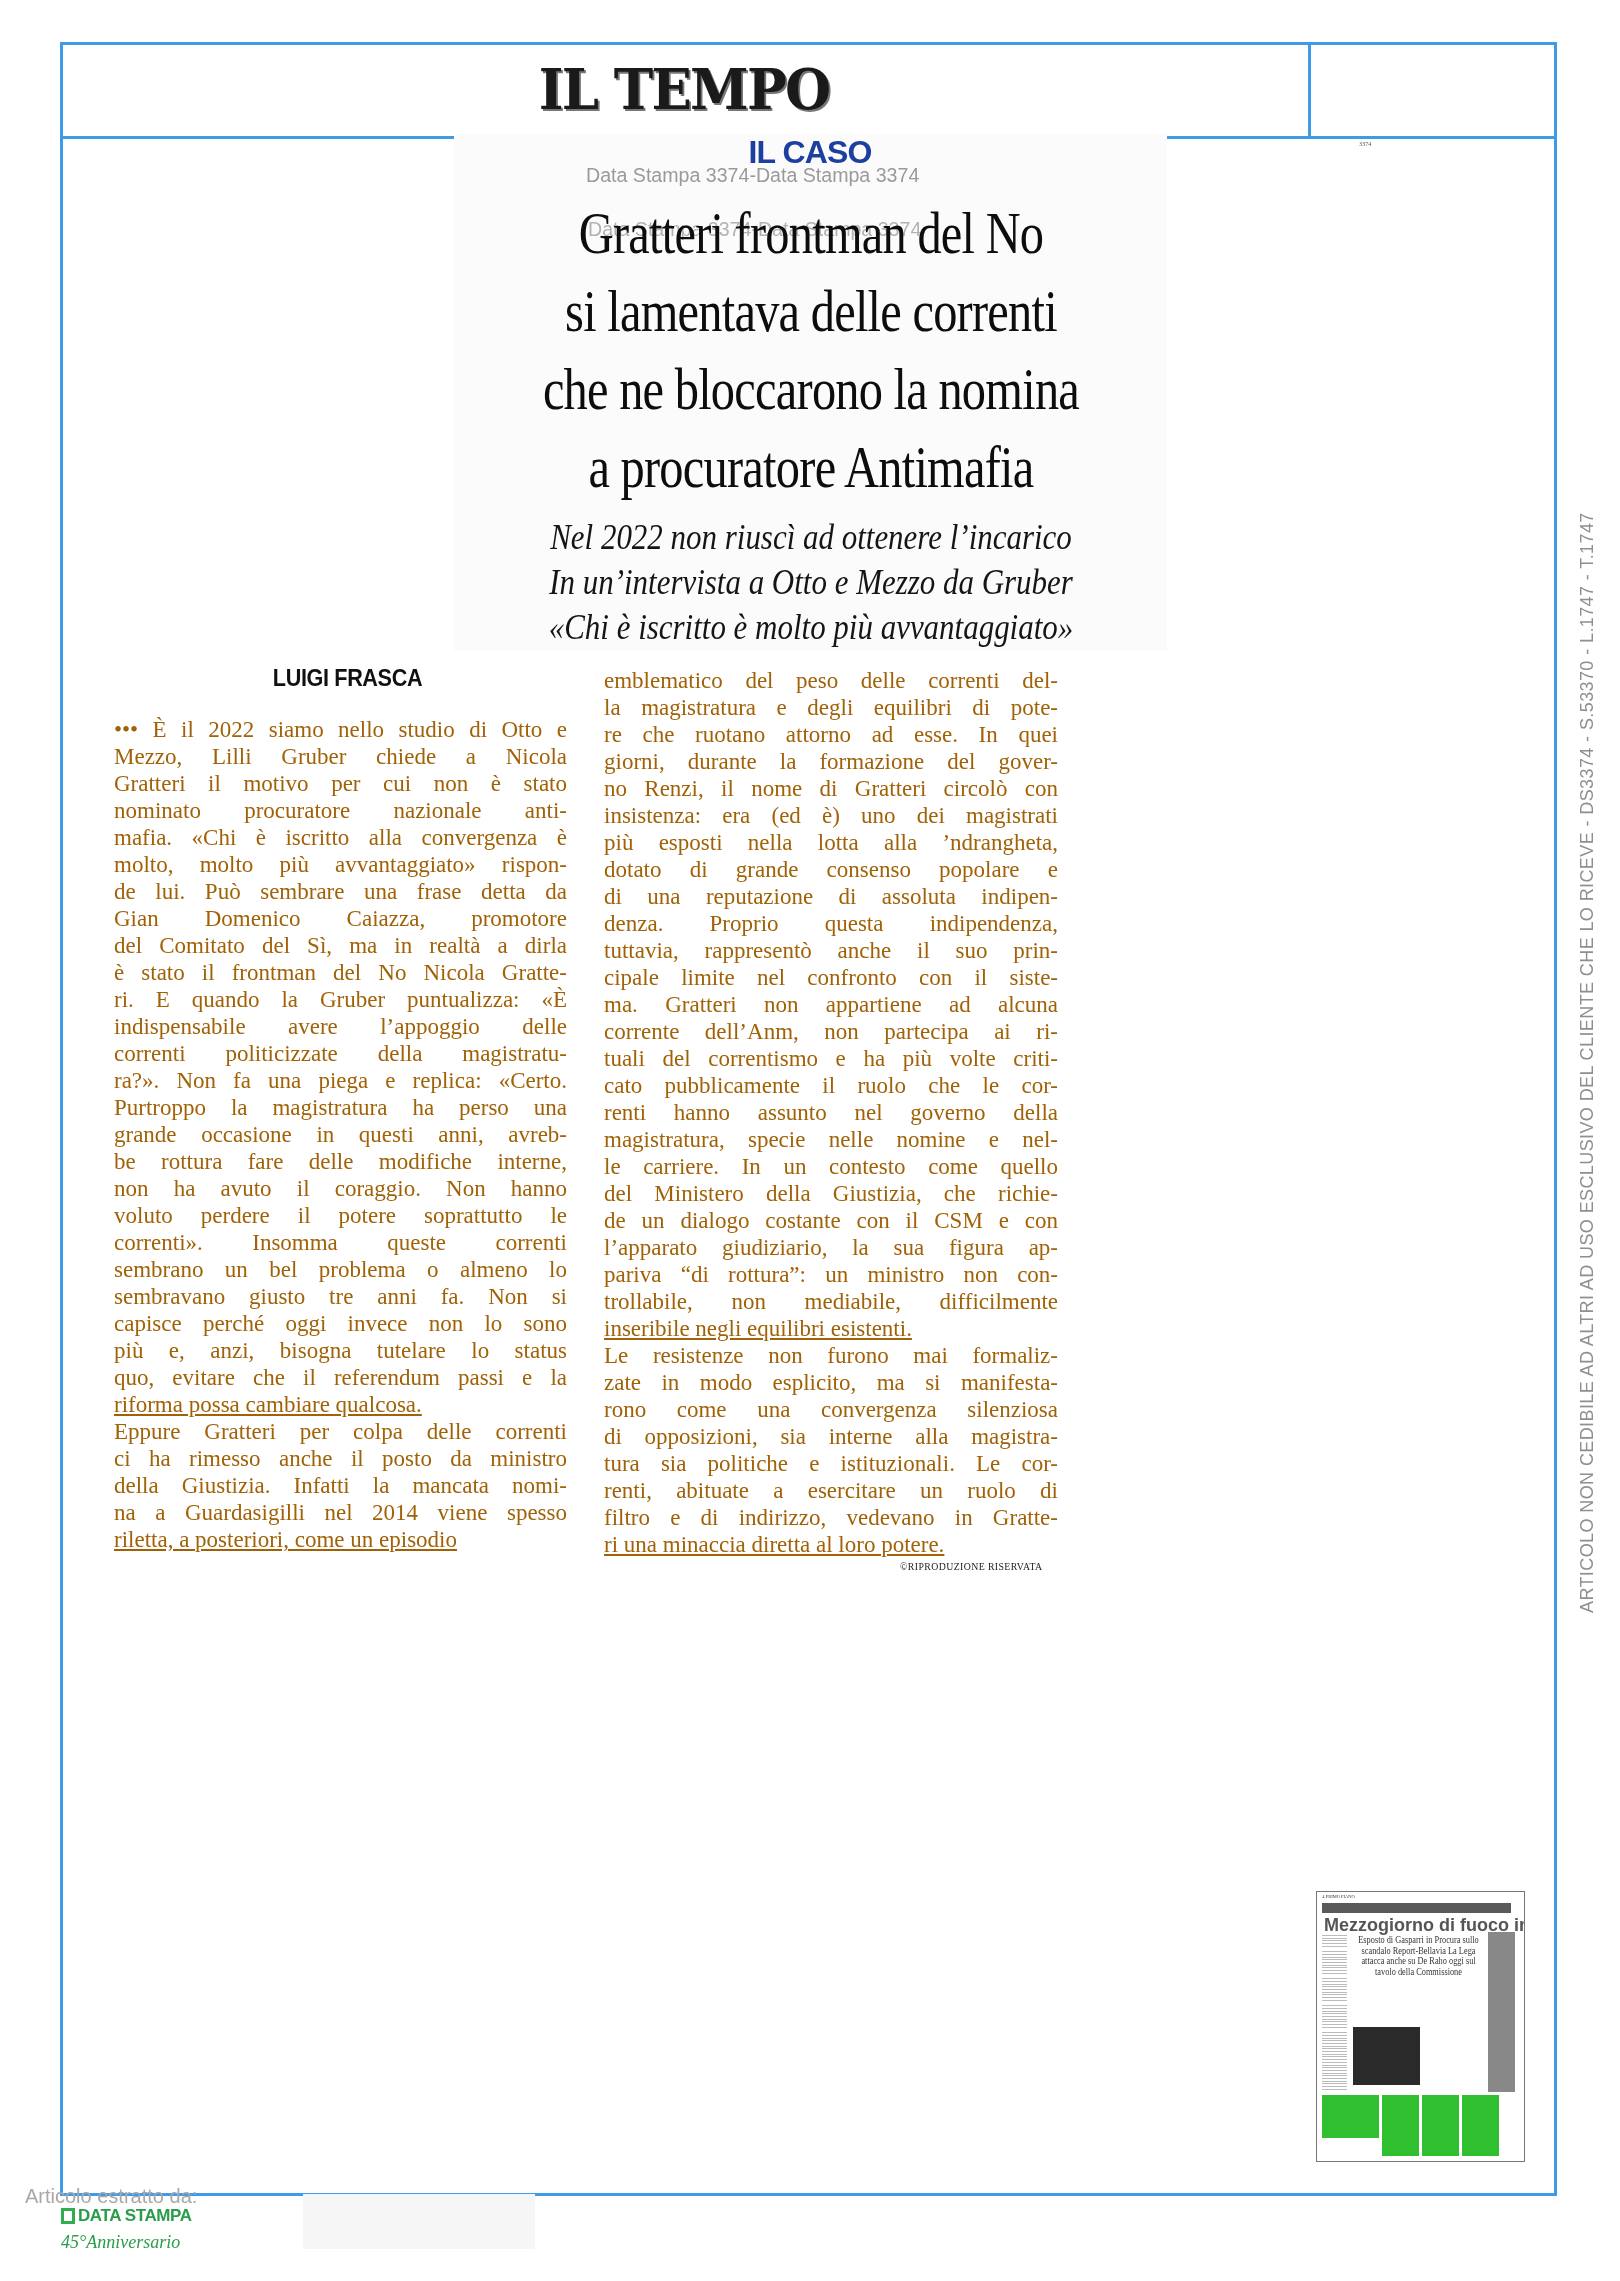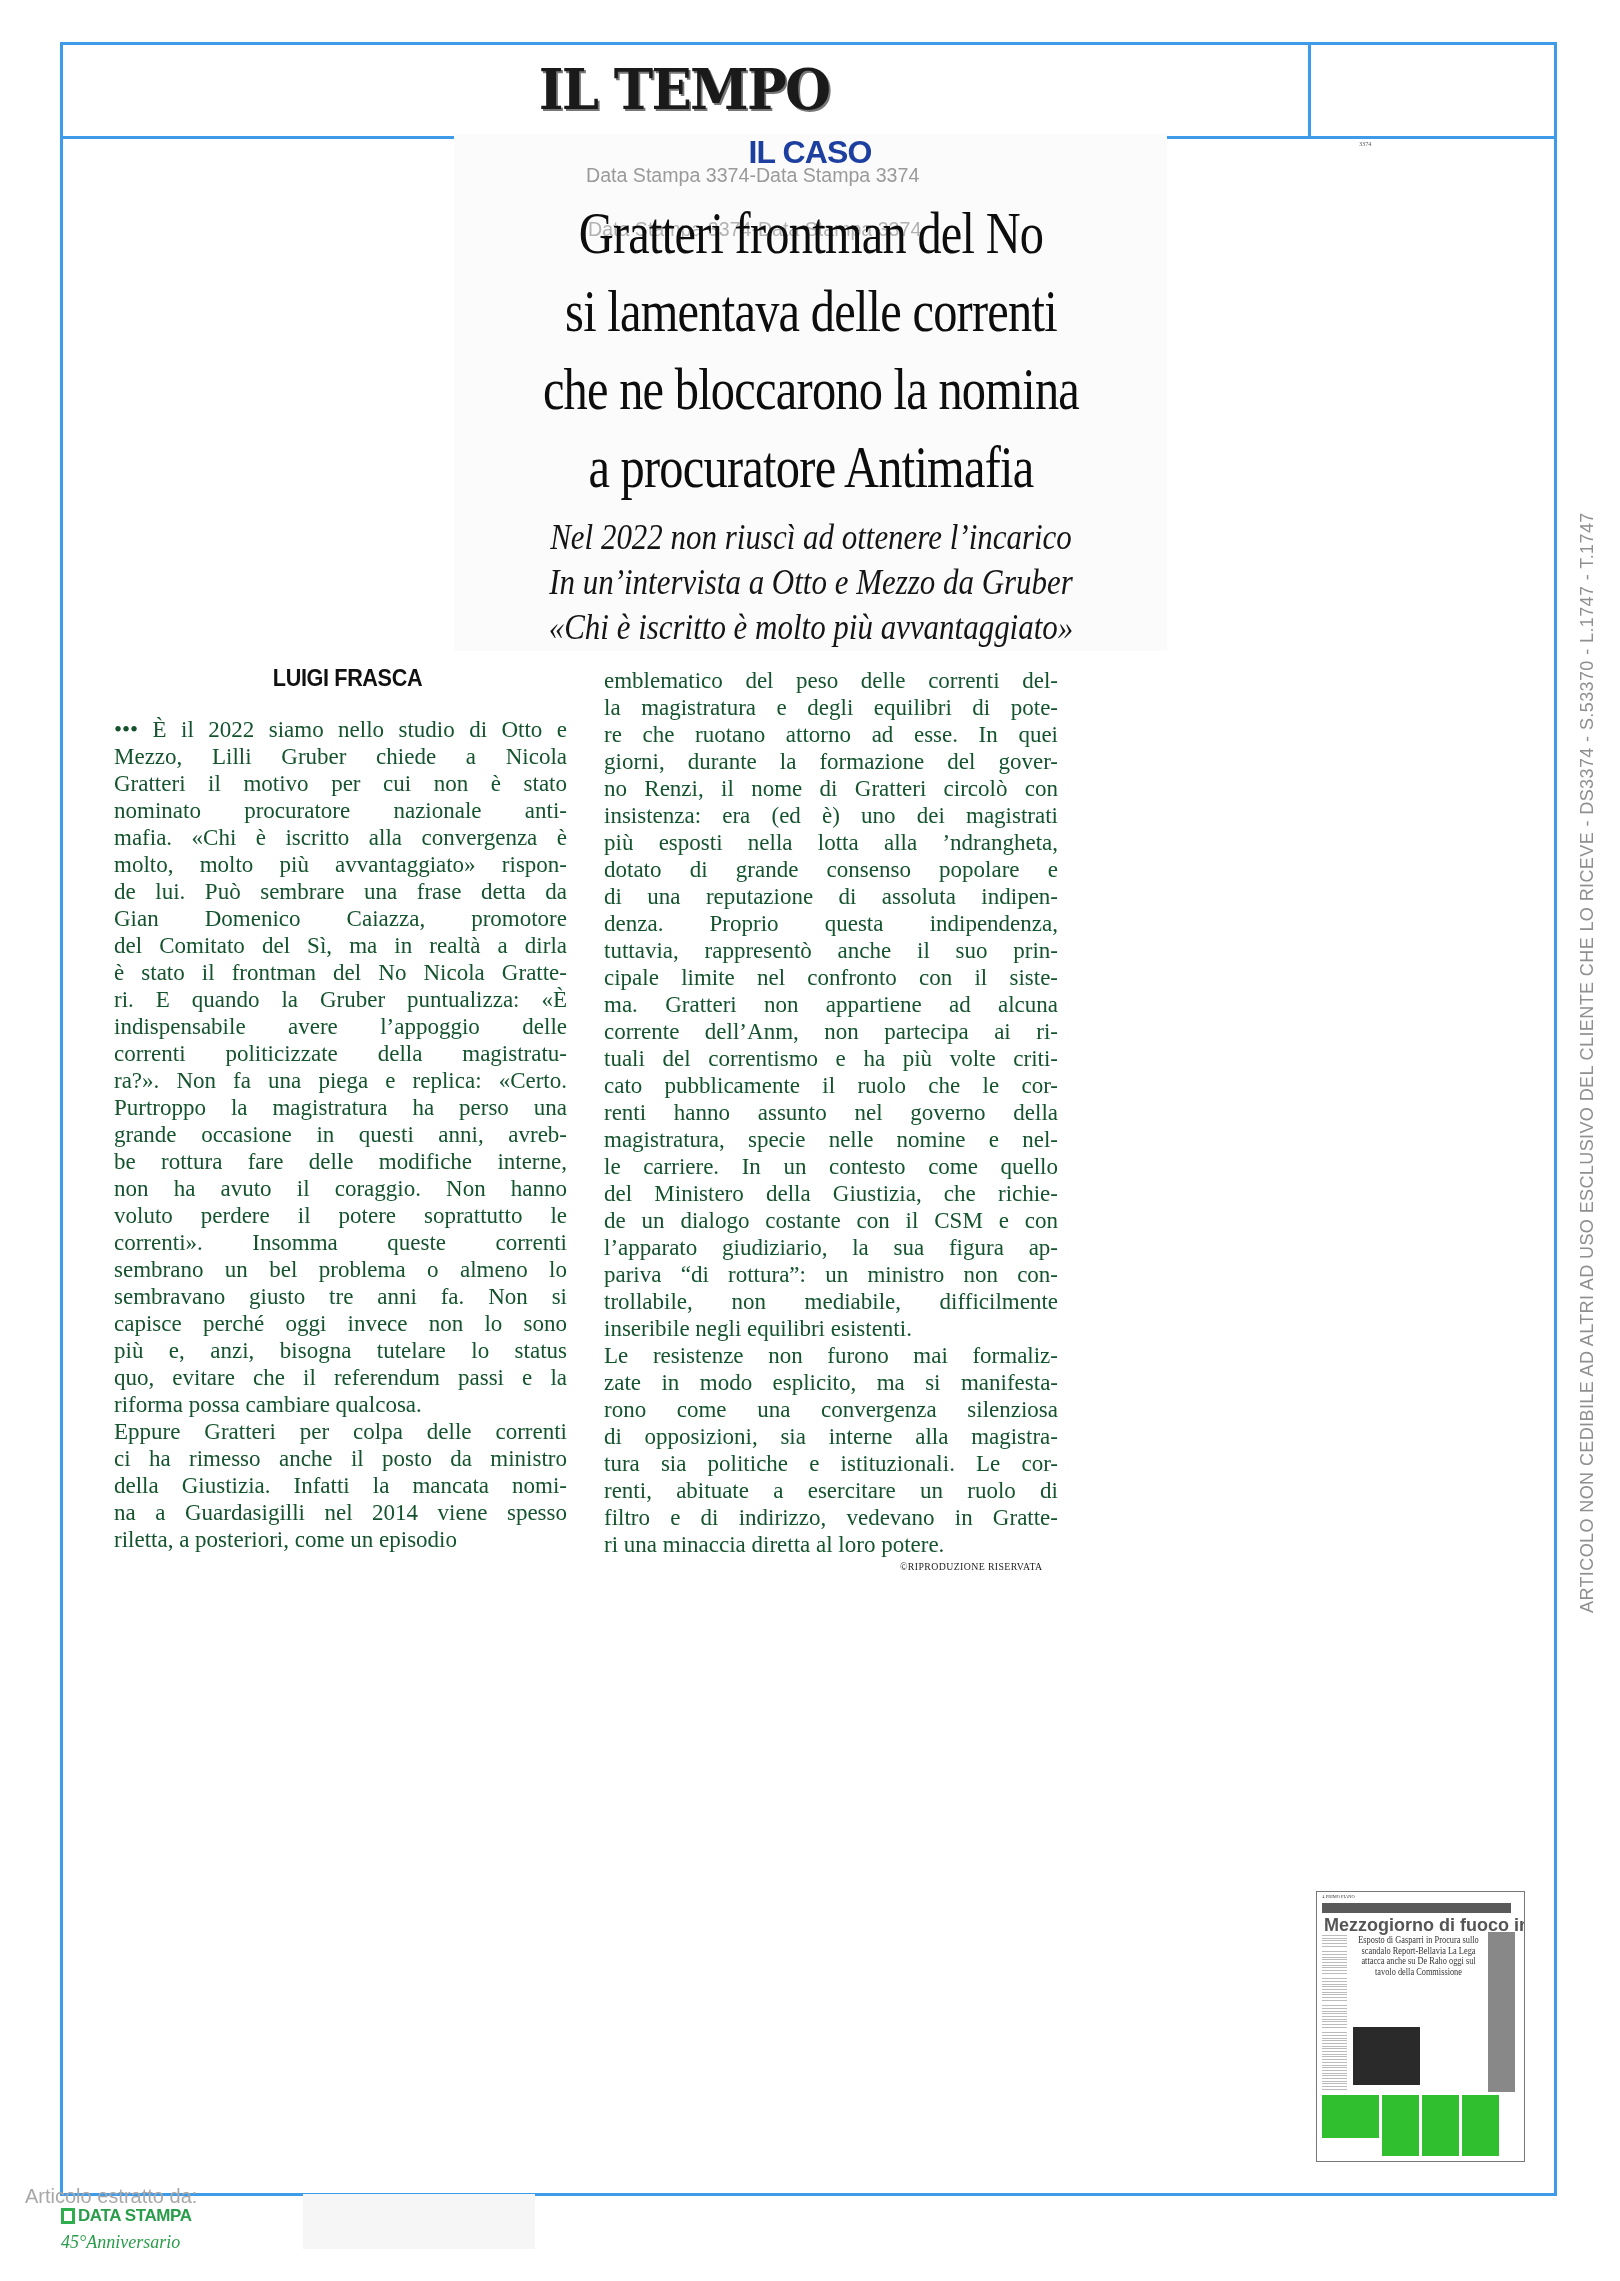--- a/index.html
+++ b/index.html
@@ -45,23 +45,23 @@
   .subtitle { position: absolute; left: 450px; width: 722px; top: 515px; text-align: center;
               font-family: "Liberation Serif", serif; font-style: italic; font-size: 36px;
               line-height: 45px; transform: scaleX(0.86); transform-origin: center top; color: #151515; }
   .subtitle div { white-space: nowrap; }
 
   .byline { position: absolute; left: 116px; width: 463px; top: 664px; text-align: center;
             font-family: "Liberation Sans", sans-serif; font-weight: 700; font-size: 24px;
             letter-spacing: -0.4px; color: #111; transform: scaleX(0.9); }
 
   .col { position: absolute; font-family: "Liberation Serif", serif; font-size: 23px;
-         line-height: 27px; color: #14532d; text-align: justify; text-align-last: justify; }
+         line-height: 27px; color: #a16207; text-align: justify; text-align-last: justify; }
   .col .line { display: block; white-space: nowrap; height: 27px; }
-  .col .line.last { text-align-last: left; }
+  .col .line.last { text-align-last: left; text-decoration: underline; }
   .col1 { left: 114px; top: 716px; width: 453px; }
   .col2 { left: 604px; top: 667px; width: 454px; }
 
   .copyright { position: absolute; left: 900px; top: 1561px; font-size: 9.8px; letter-spacing: 0.4px; color: #222; }
 
   
   .side-notice { position: absolute; left: 1577px; top: 1613px; transform-origin: left top;
                  transform: rotate(-90deg); font-family: "Liberation Sans", sans-serif;
                  font-size: 18px; color: #8f8f8f; white-space: nowrap; letter-spacing: 0.4px; }
 

